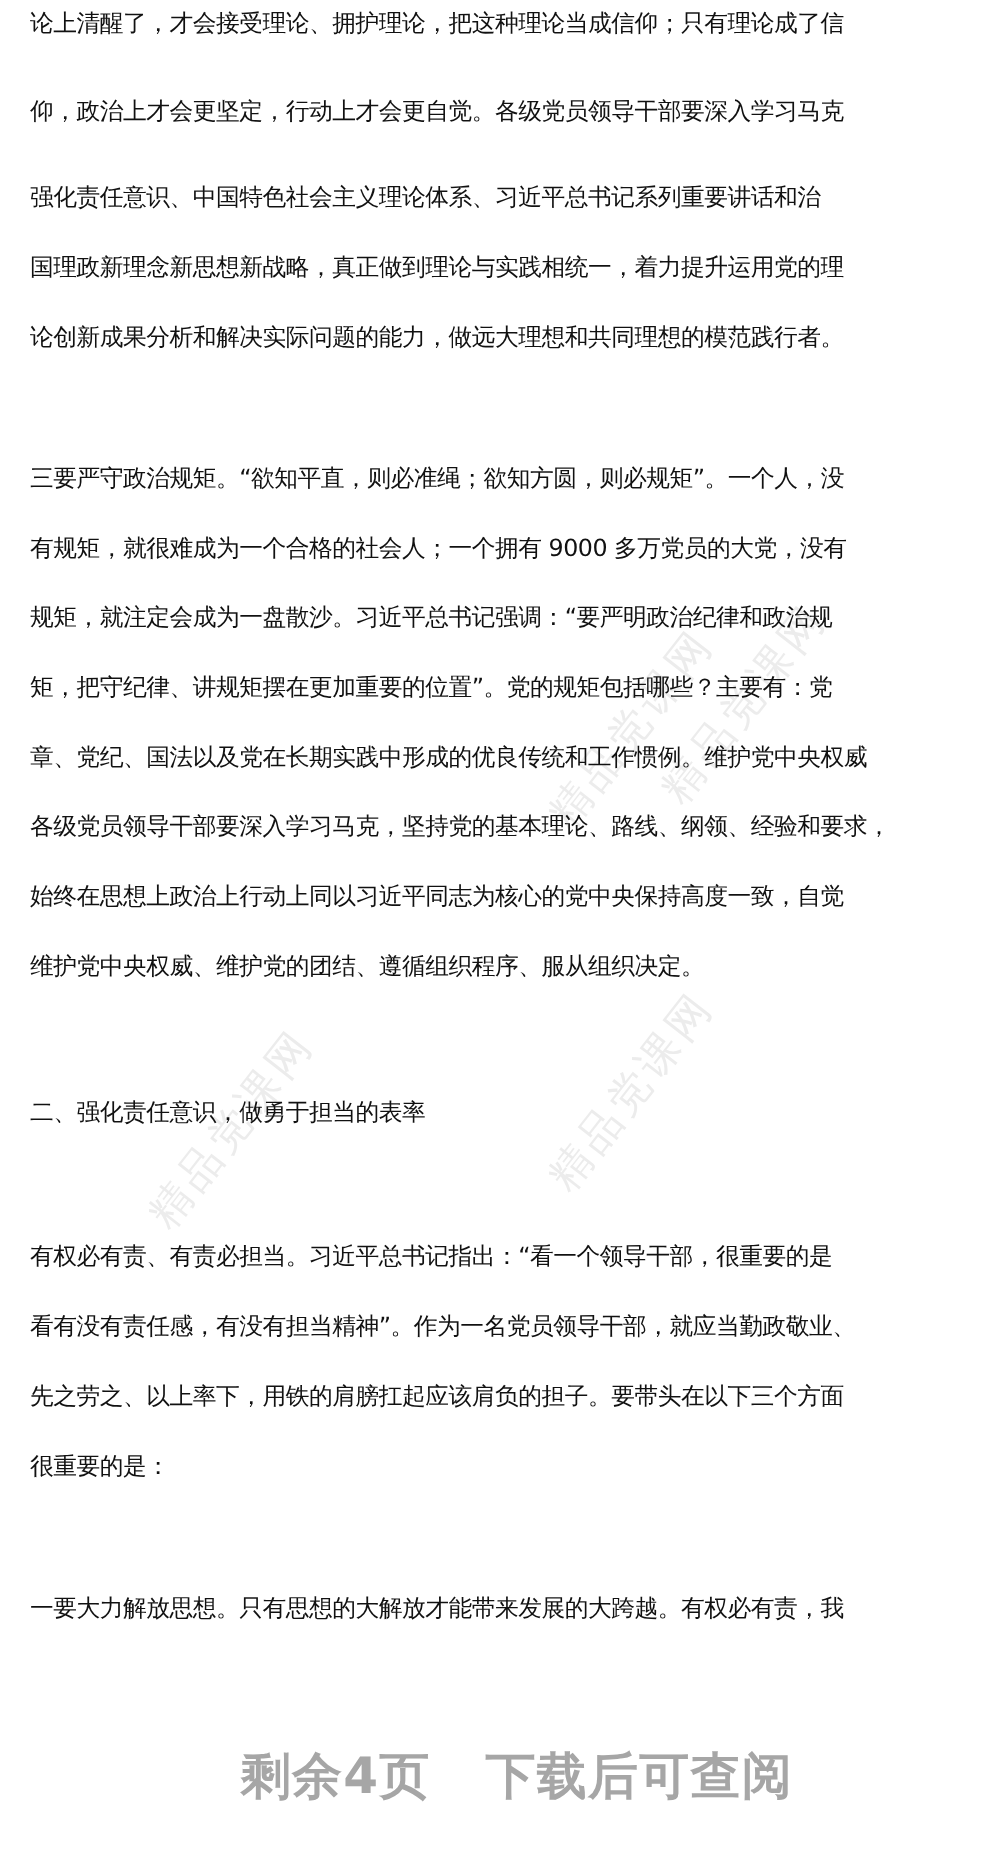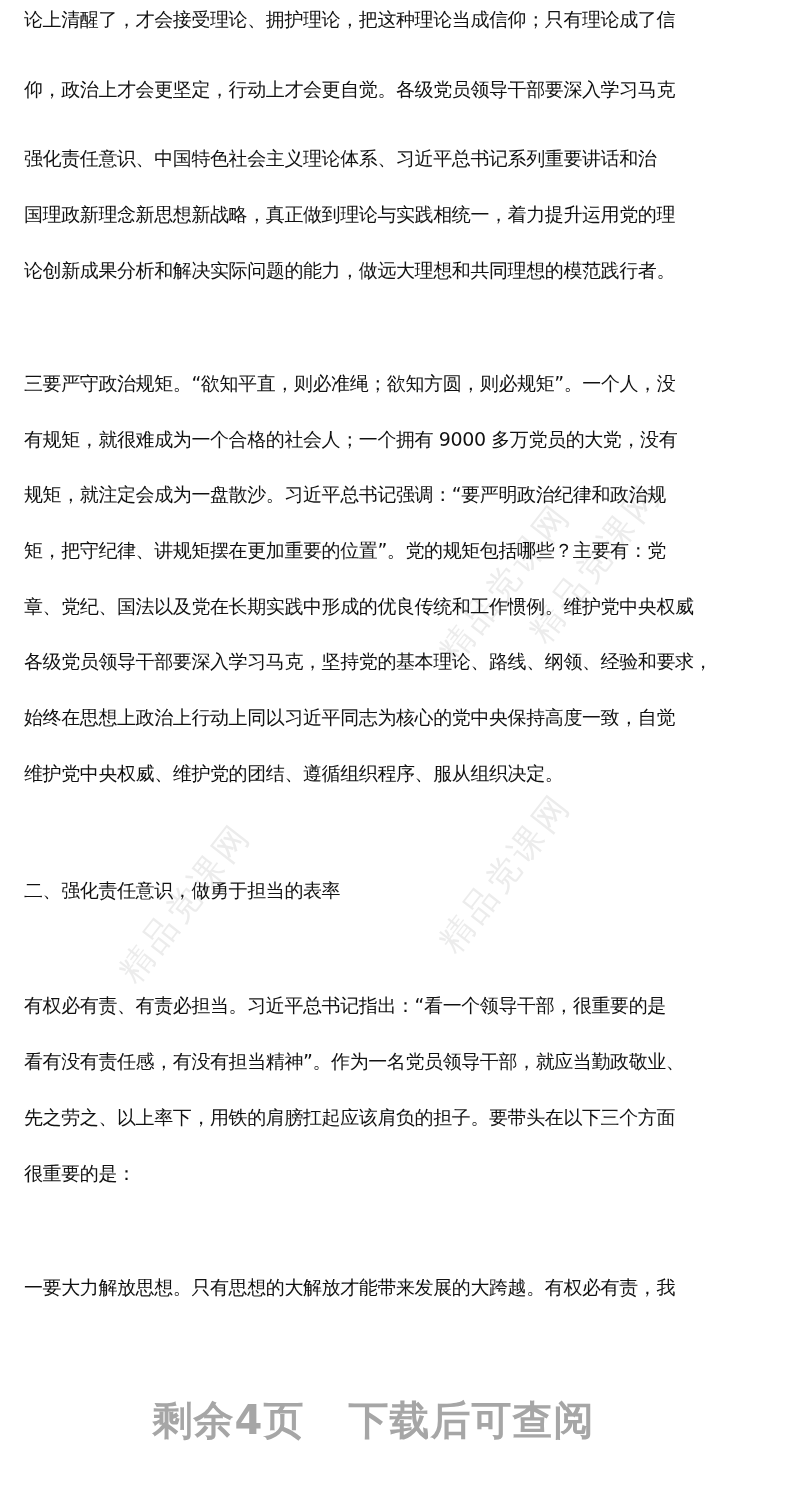--- a/index.html
+++ b/index.html
@@ -5,21 +5,21 @@
   html, body { margin: 0; padding: 0; background: #ffffff; }
   body { width: 800px; height: 1495px; position: relative; overflow: hidden;
          font-family: "DejaVu Sans", "Liberation Sans", sans-serif; color: #111; }
   .line { position: absolute; left: 24px; width: 756px; font-size: 19px; line-height: 26px;
           white-space: nowrap; letter-spacing: -0.4px; }
   .bold { font-weight: normal; }
   .wm { position: absolute; font-size: 34px; color: #ececec; transform: rotate(-52deg);
         white-space: nowrap; letter-spacing: 4px; z-index: 0; }
   .content { position: relative; z-index: 1; }
   .footer { position: absolute; left: 0; width: 747px; top: 1393px; text-align: center;
-            font-size: 40px; font-weight: bold; color: #a6a6a6; letter-spacing: 1px; }
+            font-size: 40px; font-weight: bold; color: #a6a6a6; letter-spacing: 1px; padding-left: 40px; }
   .footer span { margin: 0 22px; }
 </style>
 </head>
 <body>
 
 <div class="wm" style="left:410px; top:560px;">精品党课网</div>
 <div class="wm" style="left:90px; top:880px;">精品党课网</div>
 <div class="wm" style="left:410px; top:850px;">精品党课网</div>
 <div class="wm" style="left:500px; top:540px;">精品党课网</div>
 

